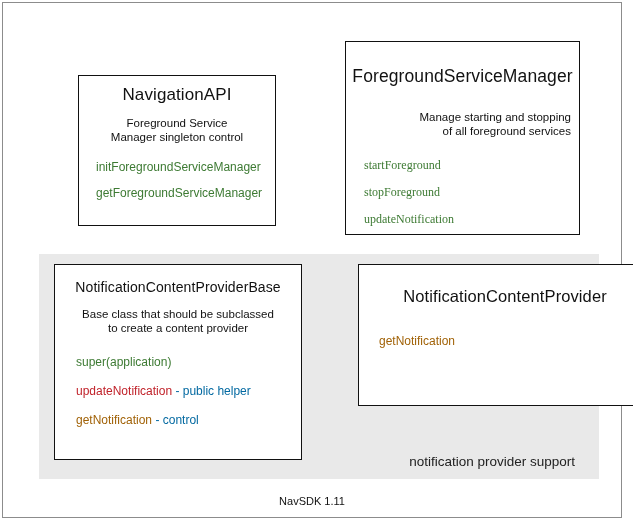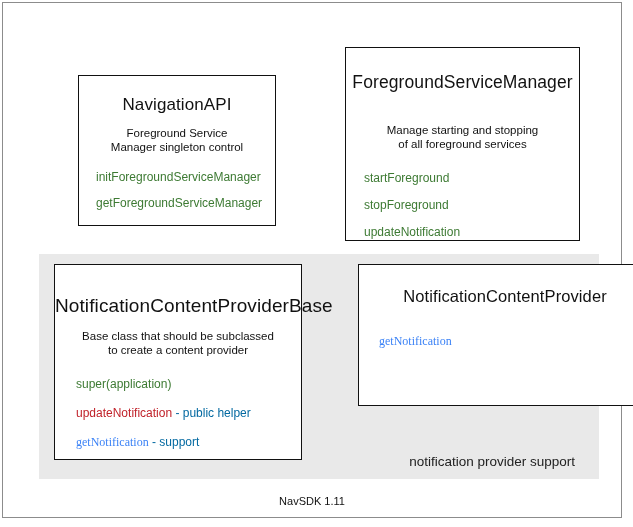--- a/index.html
+++ b/index.html
@@ -54,21 +54,21 @@
     box-sizing: border-box;
   }
   .box-navigation-api {
     left: 75px;
     top: 72px;
     width: 198px;
     height: 151px;
   }
   .box-foreground-service-manager {
     left: 342px;
-    top: 44px;
+    top: 38px;
     width: 235px;
     height: 194px;
   }
   .box-notification-content-provider-base {
     left: 51px;
     top: 261px;
     width: 248px;
     height: 196px;
   }
   .box-notification-content-provider {
@@ -77,57 +77,57 @@
     width: 294px;
     height: 142px;
   }
 
   .box-title {
     text-align: center;
     font-size: 17px;
     color: #111111;
     letter-spacing: 0.1px;
   }
-  .box-navigation-api .box-title { margin-top: 19px; font-size: 17px; }
+  .box-navigation-api .box-title { margin-top: 9px; font-size: 17px; }
   .box-foreground-service-manager .box-title { margin-top: 24px; font-size: 17.5px; }
-  .box-notification-content-provider-base .box-title { margin-top: 30px; font-size: 19px; }
+  .box-notification-content-provider-base .box-title { margin-top: 14px; font-size: 14px; }
   .box-notification-content-provider .box-title { margin-top: 22px; font-size: 16.5px; }
 
   .box-subtitle {
     text-align: center;
     font-size: 11.5px;
     line-height: 14px;
     color: #111111;
     margin-top: 11px;
     padding: 0 8px;
   }
-  .box-foreground-service-manager .box-subtitle { margin-top: 30px; }
+  .box-foreground-service-manager .box-subtitle { margin-top: 23px; text-align: right; }
   .box-notification-content-provider-base .box-subtitle { margin-top: 12px; }
   .box-notification-content-provider .box-subtitle { margin-top: 12px; }
 
   .member-list {
     margin-top: 16px;
     padding-left: 17px;
   }
-  .box-foreground-service-manager .member-list { margin-top: 20px; padding-left: 18px; }
+  .box-foreground-service-manager .member-list { margin-top: 20px; padding-left: 18px; font-family: Liberation Serif, serif; }
   .box-notification-content-provider-base .member-list { margin-top: 20px; padding-left: 21px; }
   .box-notification-content-provider .member-list { margin-top: 28px; padding-left: 20px; }
 
   .member-row {
     font-size: 12px;
     line-height: 14px;
     margin-bottom: 12px;
     white-space: nowrap;
   }
   .box-foreground-service-manager .member-row { margin-bottom: 13px; }
   .box-notification-content-provider-base .member-row { margin-bottom: 15px; }
 
   .member-name.green  { color: #3d7a33; }
   .member-name.red    { color: #c0222a; }
-  .member-name.blue   { color: #3b82f6; font-family: Liberation Serif, serif; }
+  .member-name.blue   { color: #a16207; }
   .member-note        { color: #0369a1; }
 
   
   .footer-caption {
     position: absolute;
     left: 0;
     right: 0;
     top: 492px;
     text-align: center;
     font-size: 11px;
@@ -176,21 +176,21 @@
     <div class="box-title">NotificationContentProviderBase</div>
     <div class="box-subtitle multiline">Base class that should be subclassed<br>to create a content provider</div>
     <div class="member-list">
       <div class="member-row">
         <span class="member-name green">super(application)</span><span class="member-note"></span>
       </div>
       <div class="member-row">
         <span class="member-name red">updateNotification</span><span class="member-note"> - public helper</span>
       </div>
       <div class="member-row">
-        <span class="member-name blue">getNotification</span><span class="member-note"> - support</span>
+        <span class="member-name blue">getNotification</span><span class="member-note"> - control</span>
       </div>
     </div>
   </div>
 
   <div class="class-box box-notification-content-provider">
     <div class="box-title">NotificationContentProvider</div>
     <div class="member-list">
       <div class="member-row">
         <span class="member-name blue">getNotification</span><span class="member-note"></span>
       </div>

